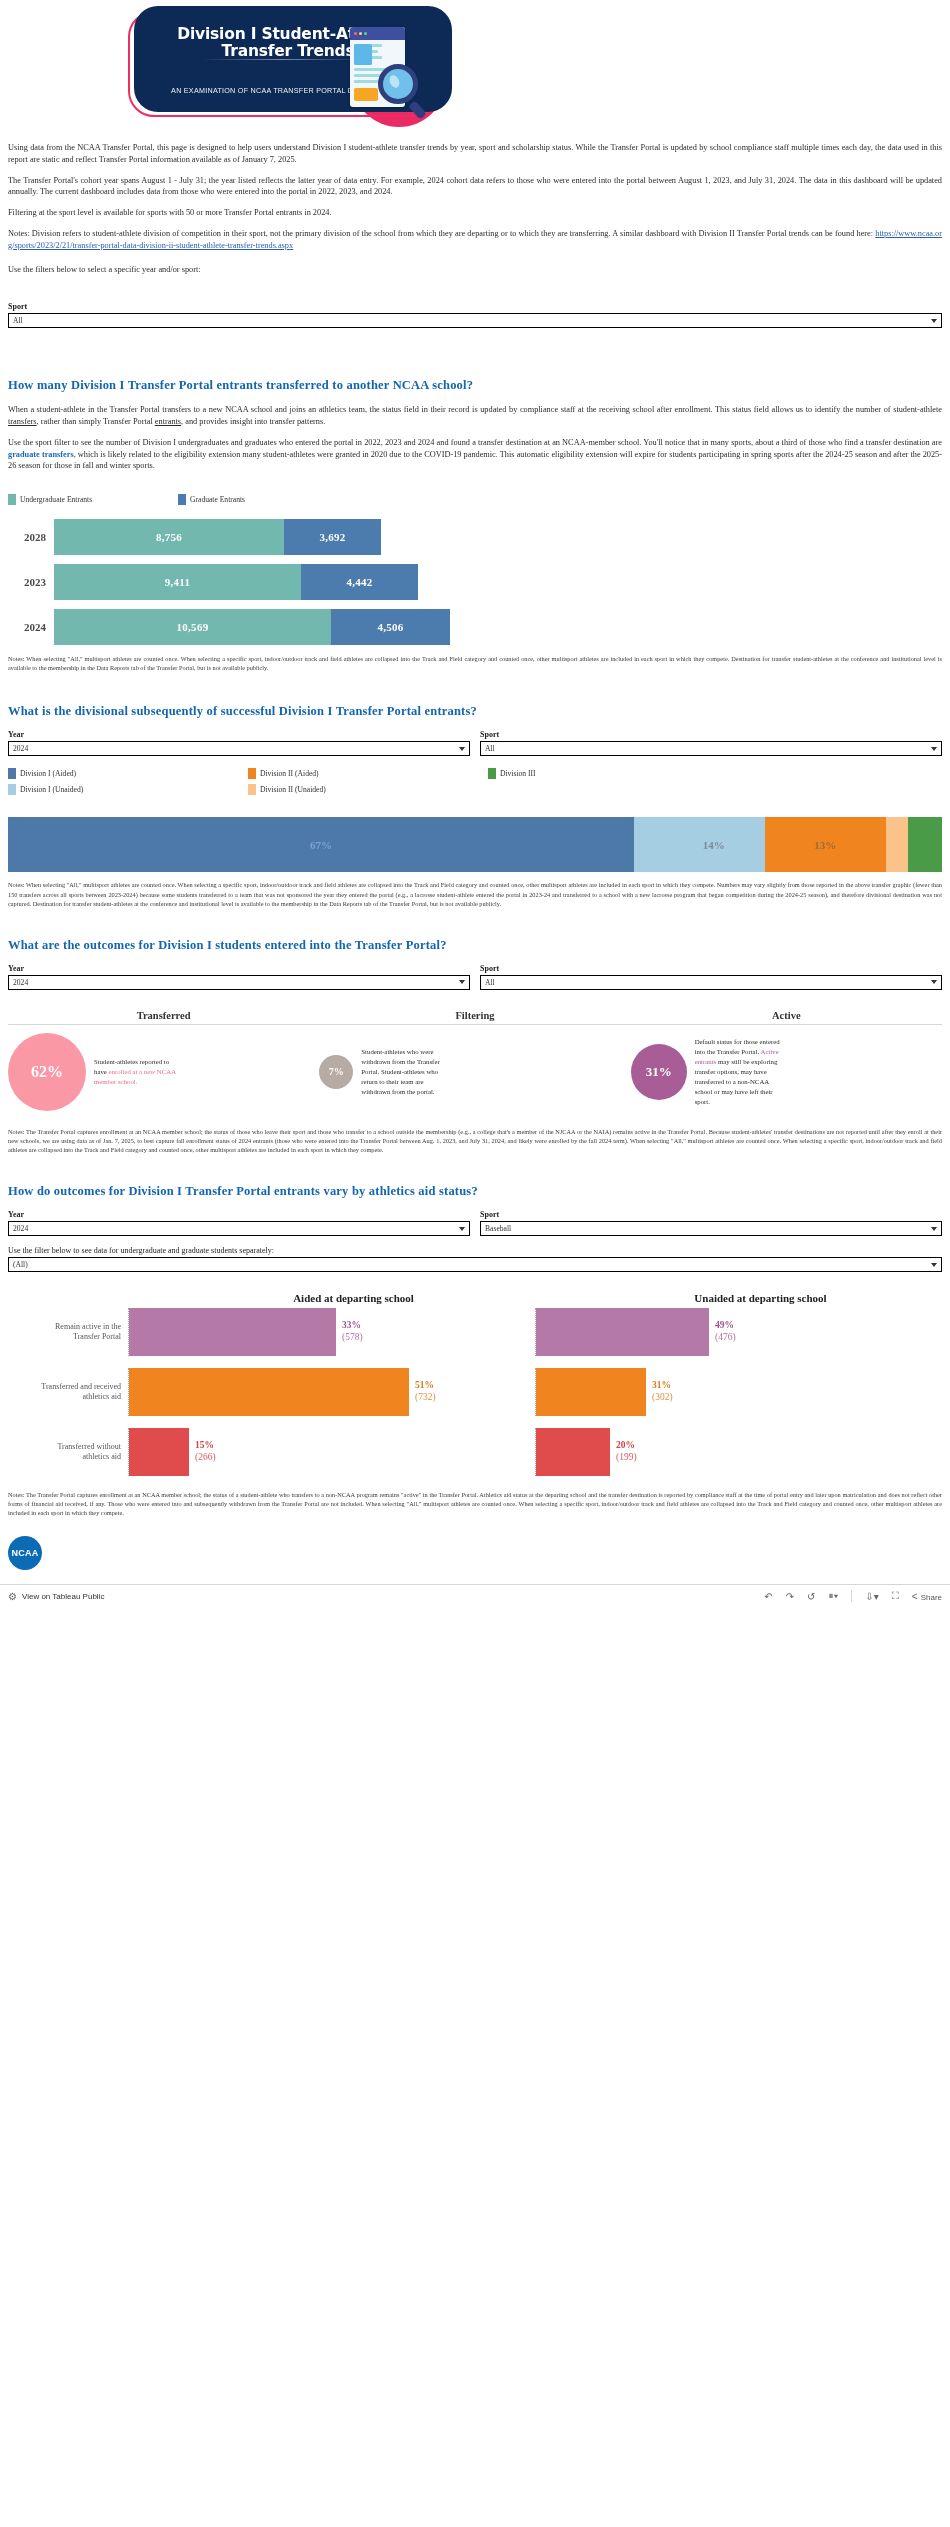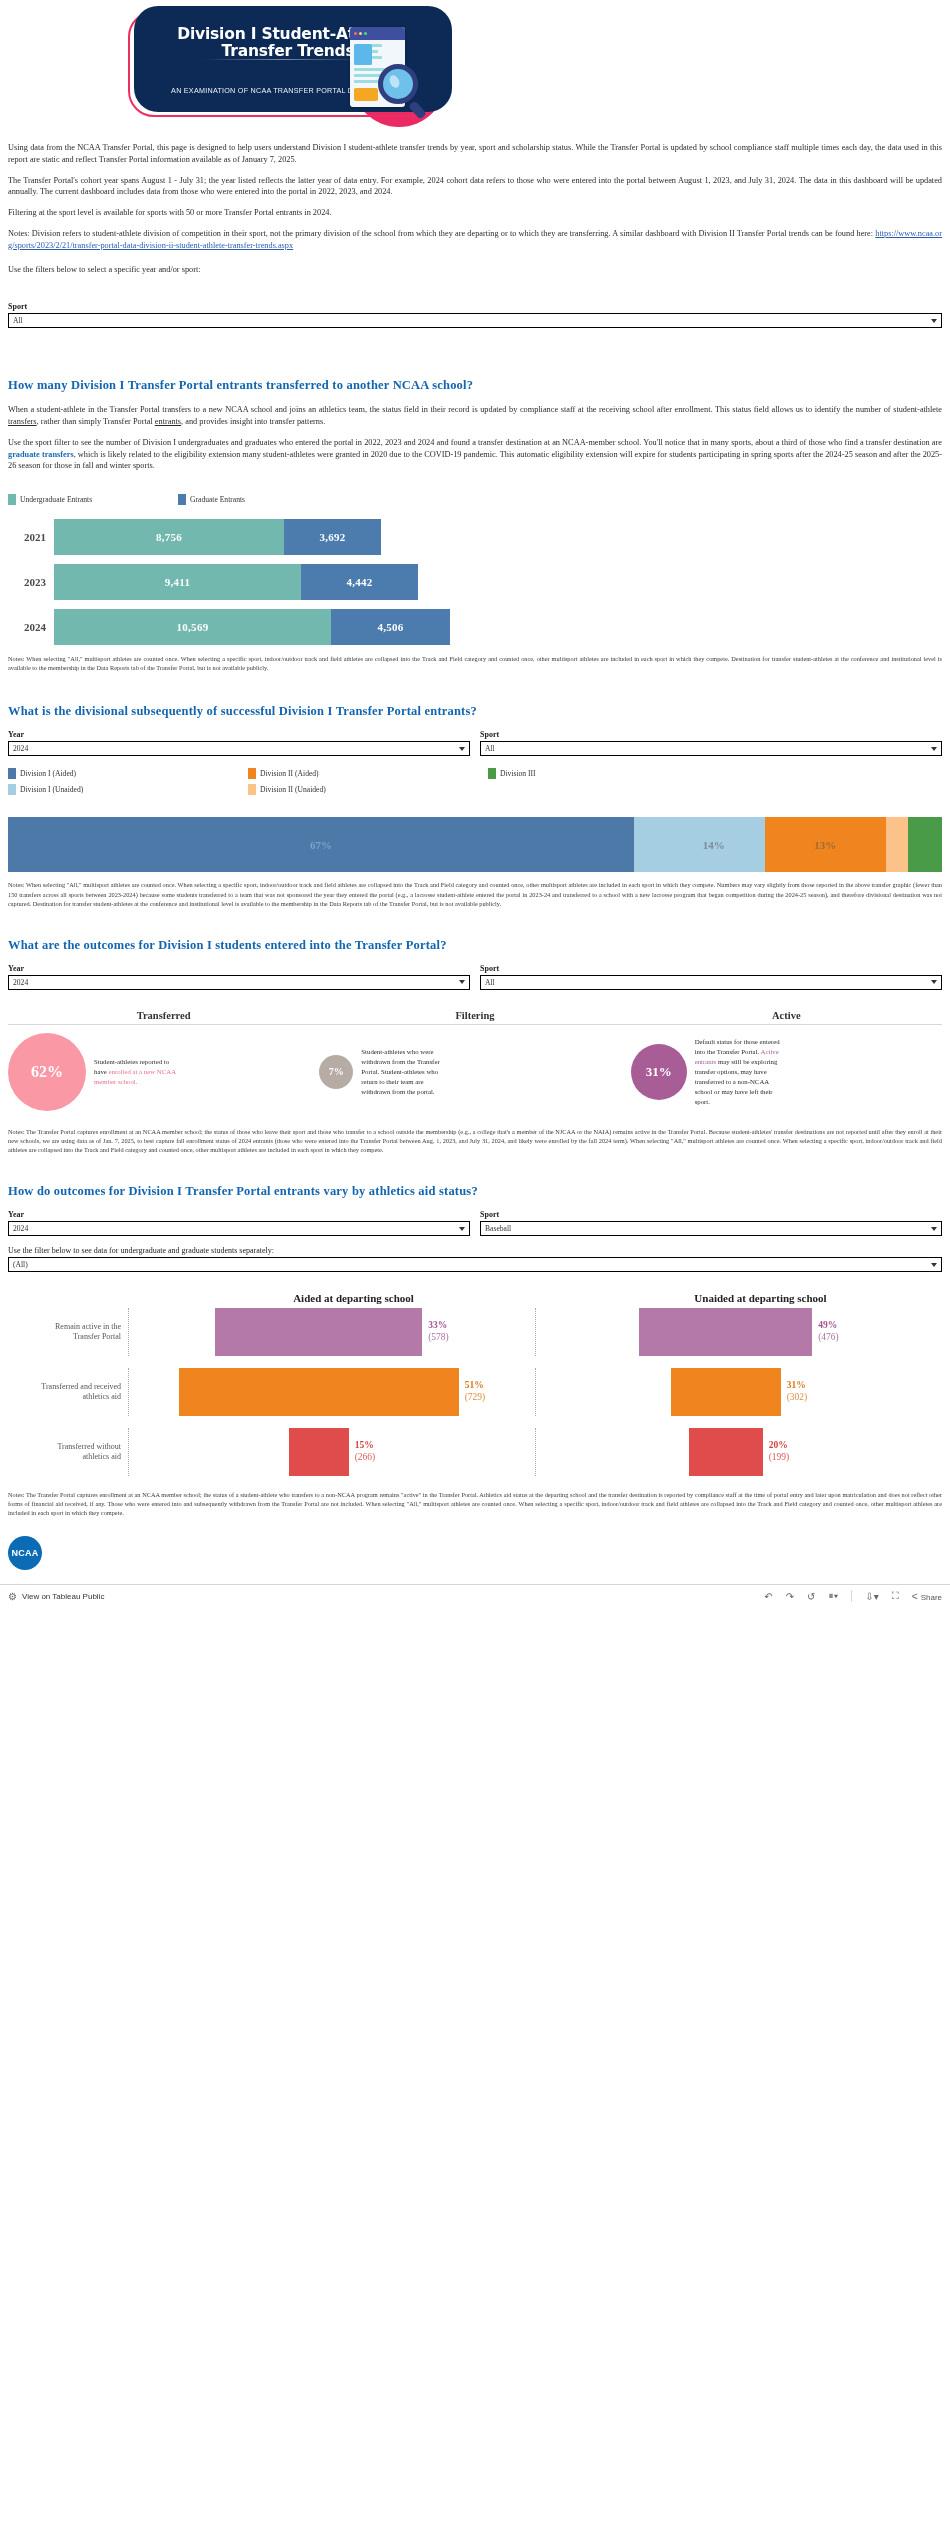--- a/index.html
+++ b/index.html
@@ -184,21 +184,21 @@
 
   
   .aid-heads { display:flex; margin-bottom:4px;gap:44px; }
   .aid-head { flex:1; text-align:center; font-size:11px; font-weight:bold; color:#222; }
   .aid-head.spacer { flex:0 0 120px; }
   .aid-row { display:flex; align-items:stretch; margin-bottom:12px; }
   .aid-label { flex:0 0 120px; text-align:right; padding-right:7px;
                font-size:8px; color:#555; line-height:1.3;
                display:flex; flex-direction:column; justify-content:center; align-items:flex-end; }
   .aid-panel { flex:1; position:relative; display:flex; align-items:center;
-               border-left:1px dotted #aaa; padding-left:0;justify-content:center; }
+               border-left:1px dotted #aaa; padding-left:0; }
   .aid-bar { height:48px; }
   .aid-val { padding-left:6px; font-size:9.5px; font-weight:bold; line-height:1.25; }
   .aid-val .n { font-weight:normal; font-size:9.5px; opacity:.85; }
 
   
   .ncaa-logo {
     width:34px;height:34px;border-radius:50%;
     background:#0b6cb5; color:#fff;
     display:flex;align-items:center;justify-content:center;
     font-family:"Liberation Sans", sans-serif; font-weight:bold; font-size:9px;
@@ -277,21 +277,21 @@
         <span>Undergraduate Entrants</span>
       </div>
       <div class="legend-item">
         <span class="sw" style="background:#4c7cad;"></span>
         <span>Graduate Entrants</span>
       </div>
     </div>
 
     <div>
       <div class="bar-row">
-        <div class="bar-year">2021</div>
+        <div class="bar-year">2028</div>
         <div class="bar-track">
           <div class="bar-seg" style="width:230px;background:#73b8ae;">8,756</div>
           <div class="bar-seg" style="width:97px;background:#4c7cad;">3,692</div>
         </div>
       </div>
       <div class="bar-row">
         <div class="bar-year">2023</div>
         <div class="bar-track">
           <div class="bar-seg" style="width:247px;background:#73b8ae;">9,411</div>
           <div class="bar-seg" style="width:117px;background:#4c7cad;">4,442</div>
@@ -470,21 +470,21 @@
 
     <div class="aid-row">
       <div class="aid-label">
         <span>Transferred and received</span>
         <span>athletics aid</span>
       </div>
       <div class="aid-panel">
         <div class="aid-bar" style="width:280px;background:#f0851f;"></div>
         <div class="aid-val" style="color:#d9781b;">
           <div>51%</div>
-          <div class="n">(729)</div>
+          <div class="n">(732)</div>
         </div>
       </div>
       <div class="aid-panel">
         <div class="aid-bar" style="width:110px;background:#f0851f;"></div>
         <div class="aid-val" style="color:#d9781b;">
           <div>31%</div>
           <div class="n">(302)</div>
         </div>
       </div>
     </div>

